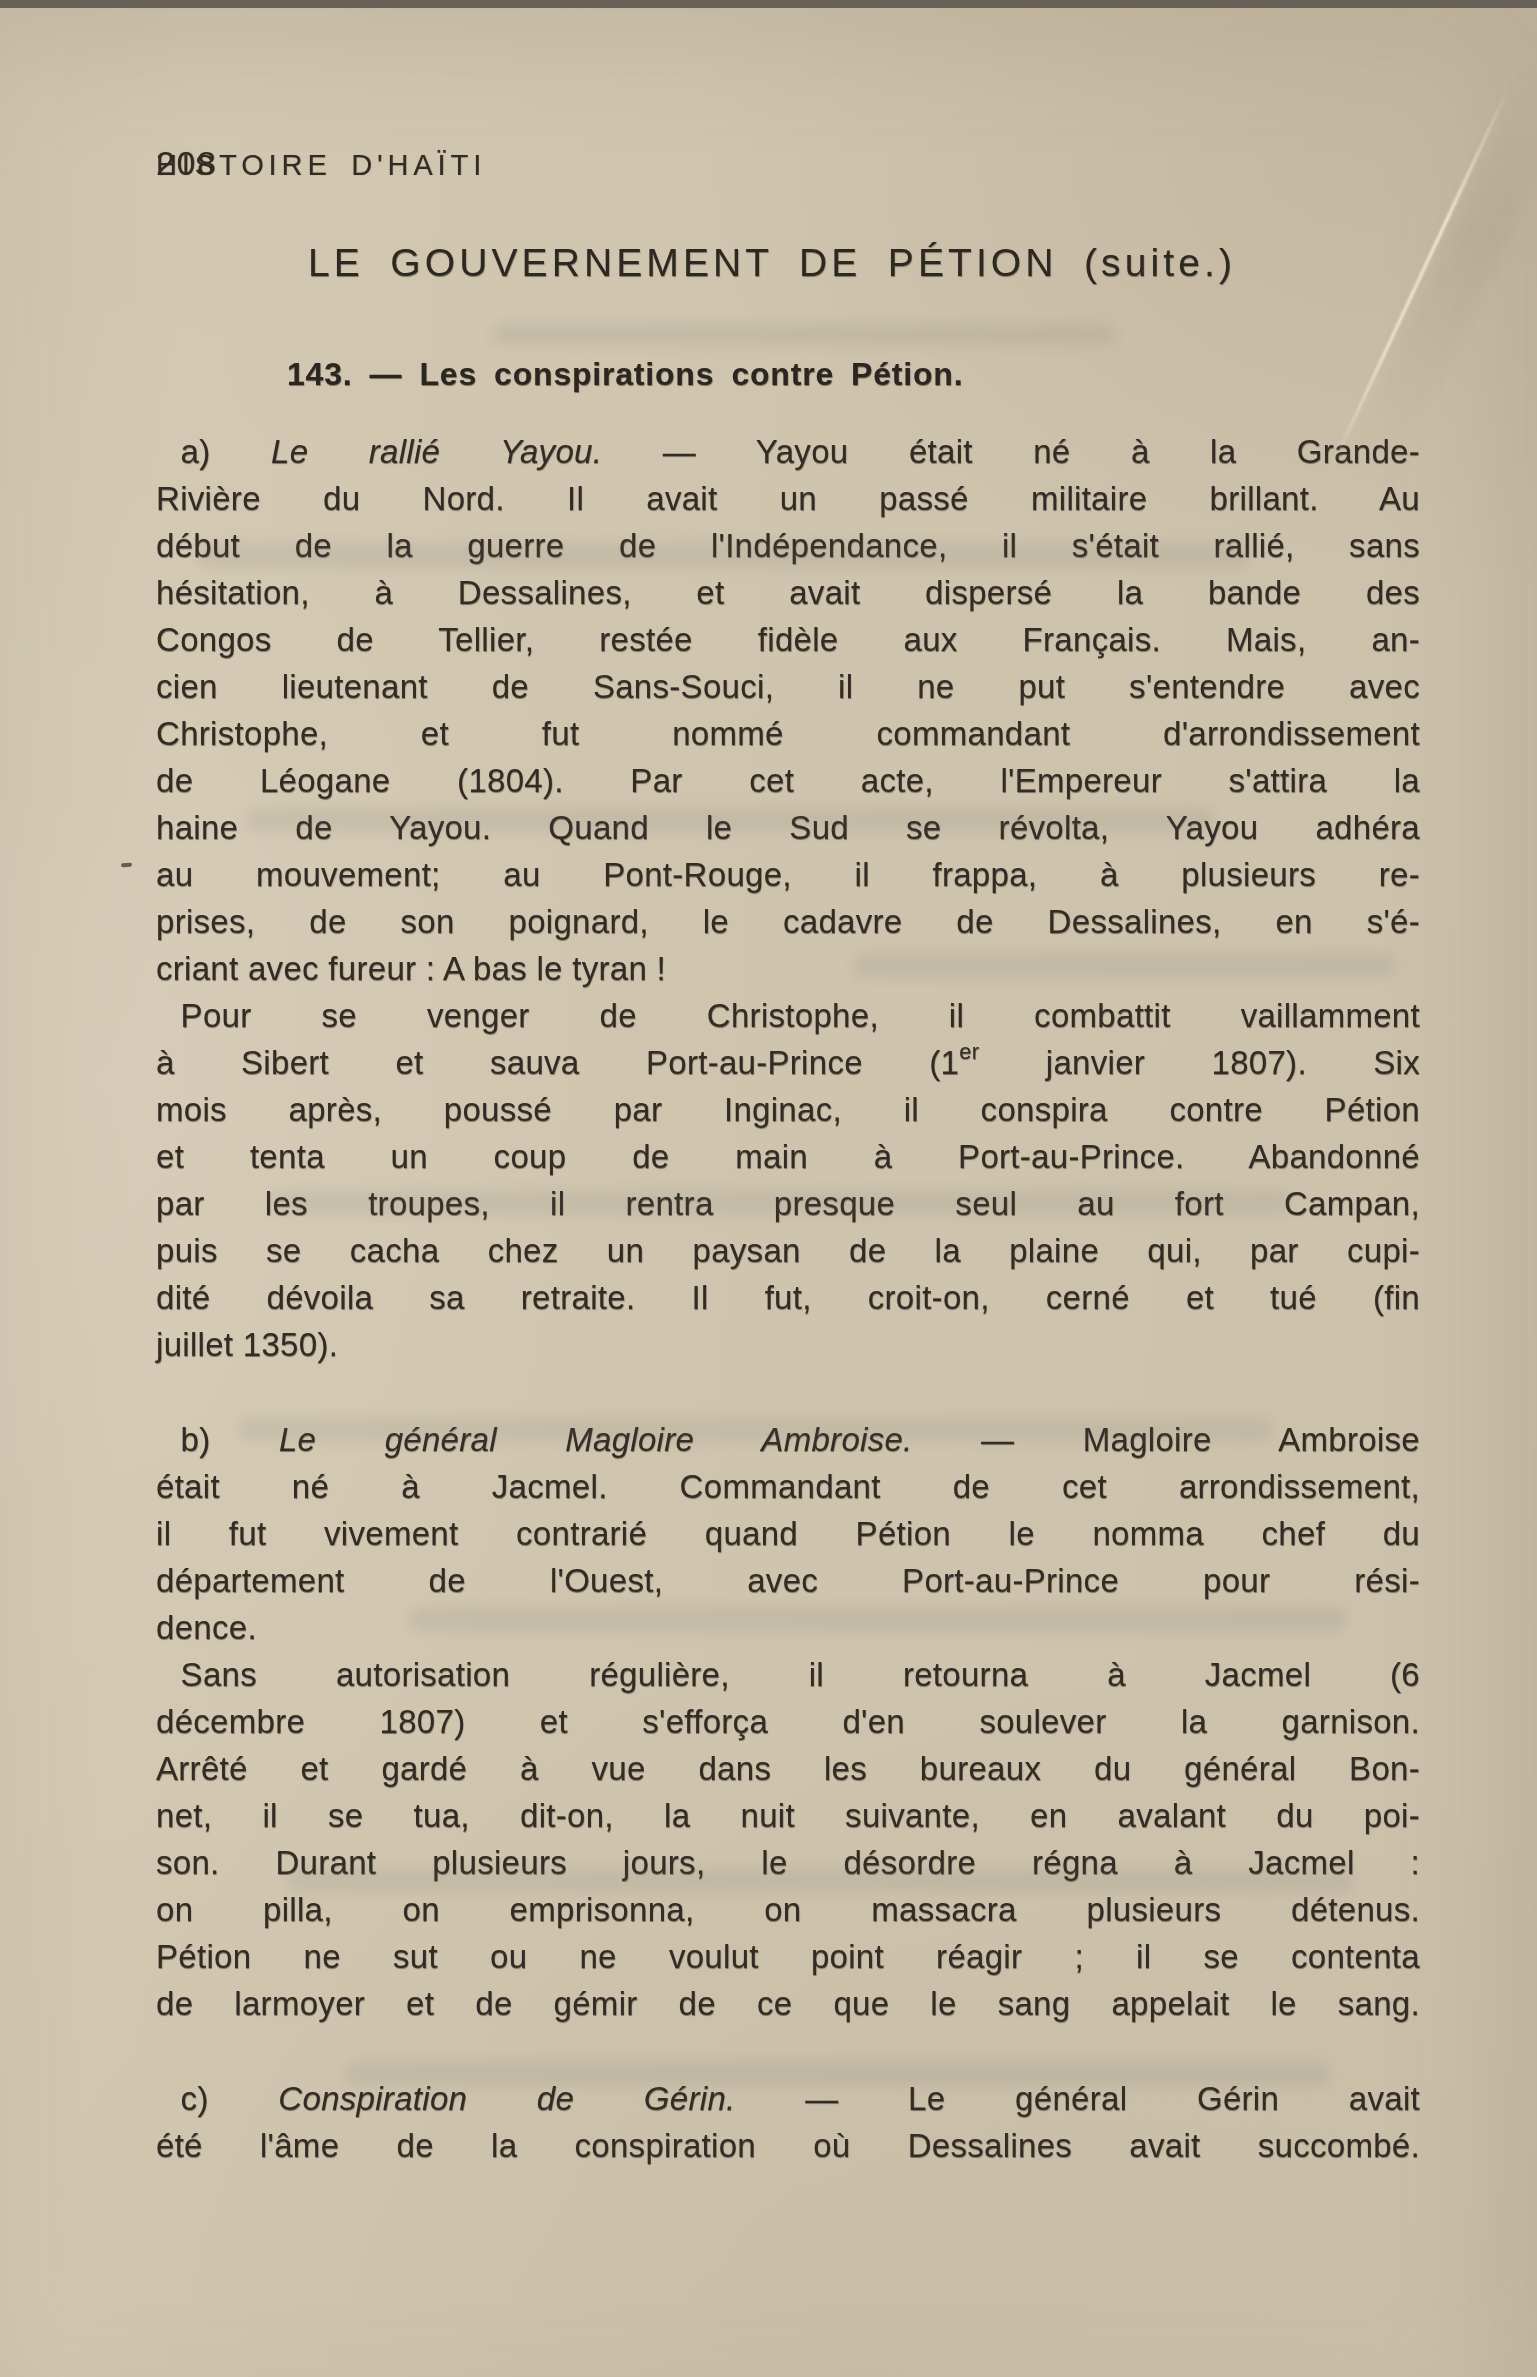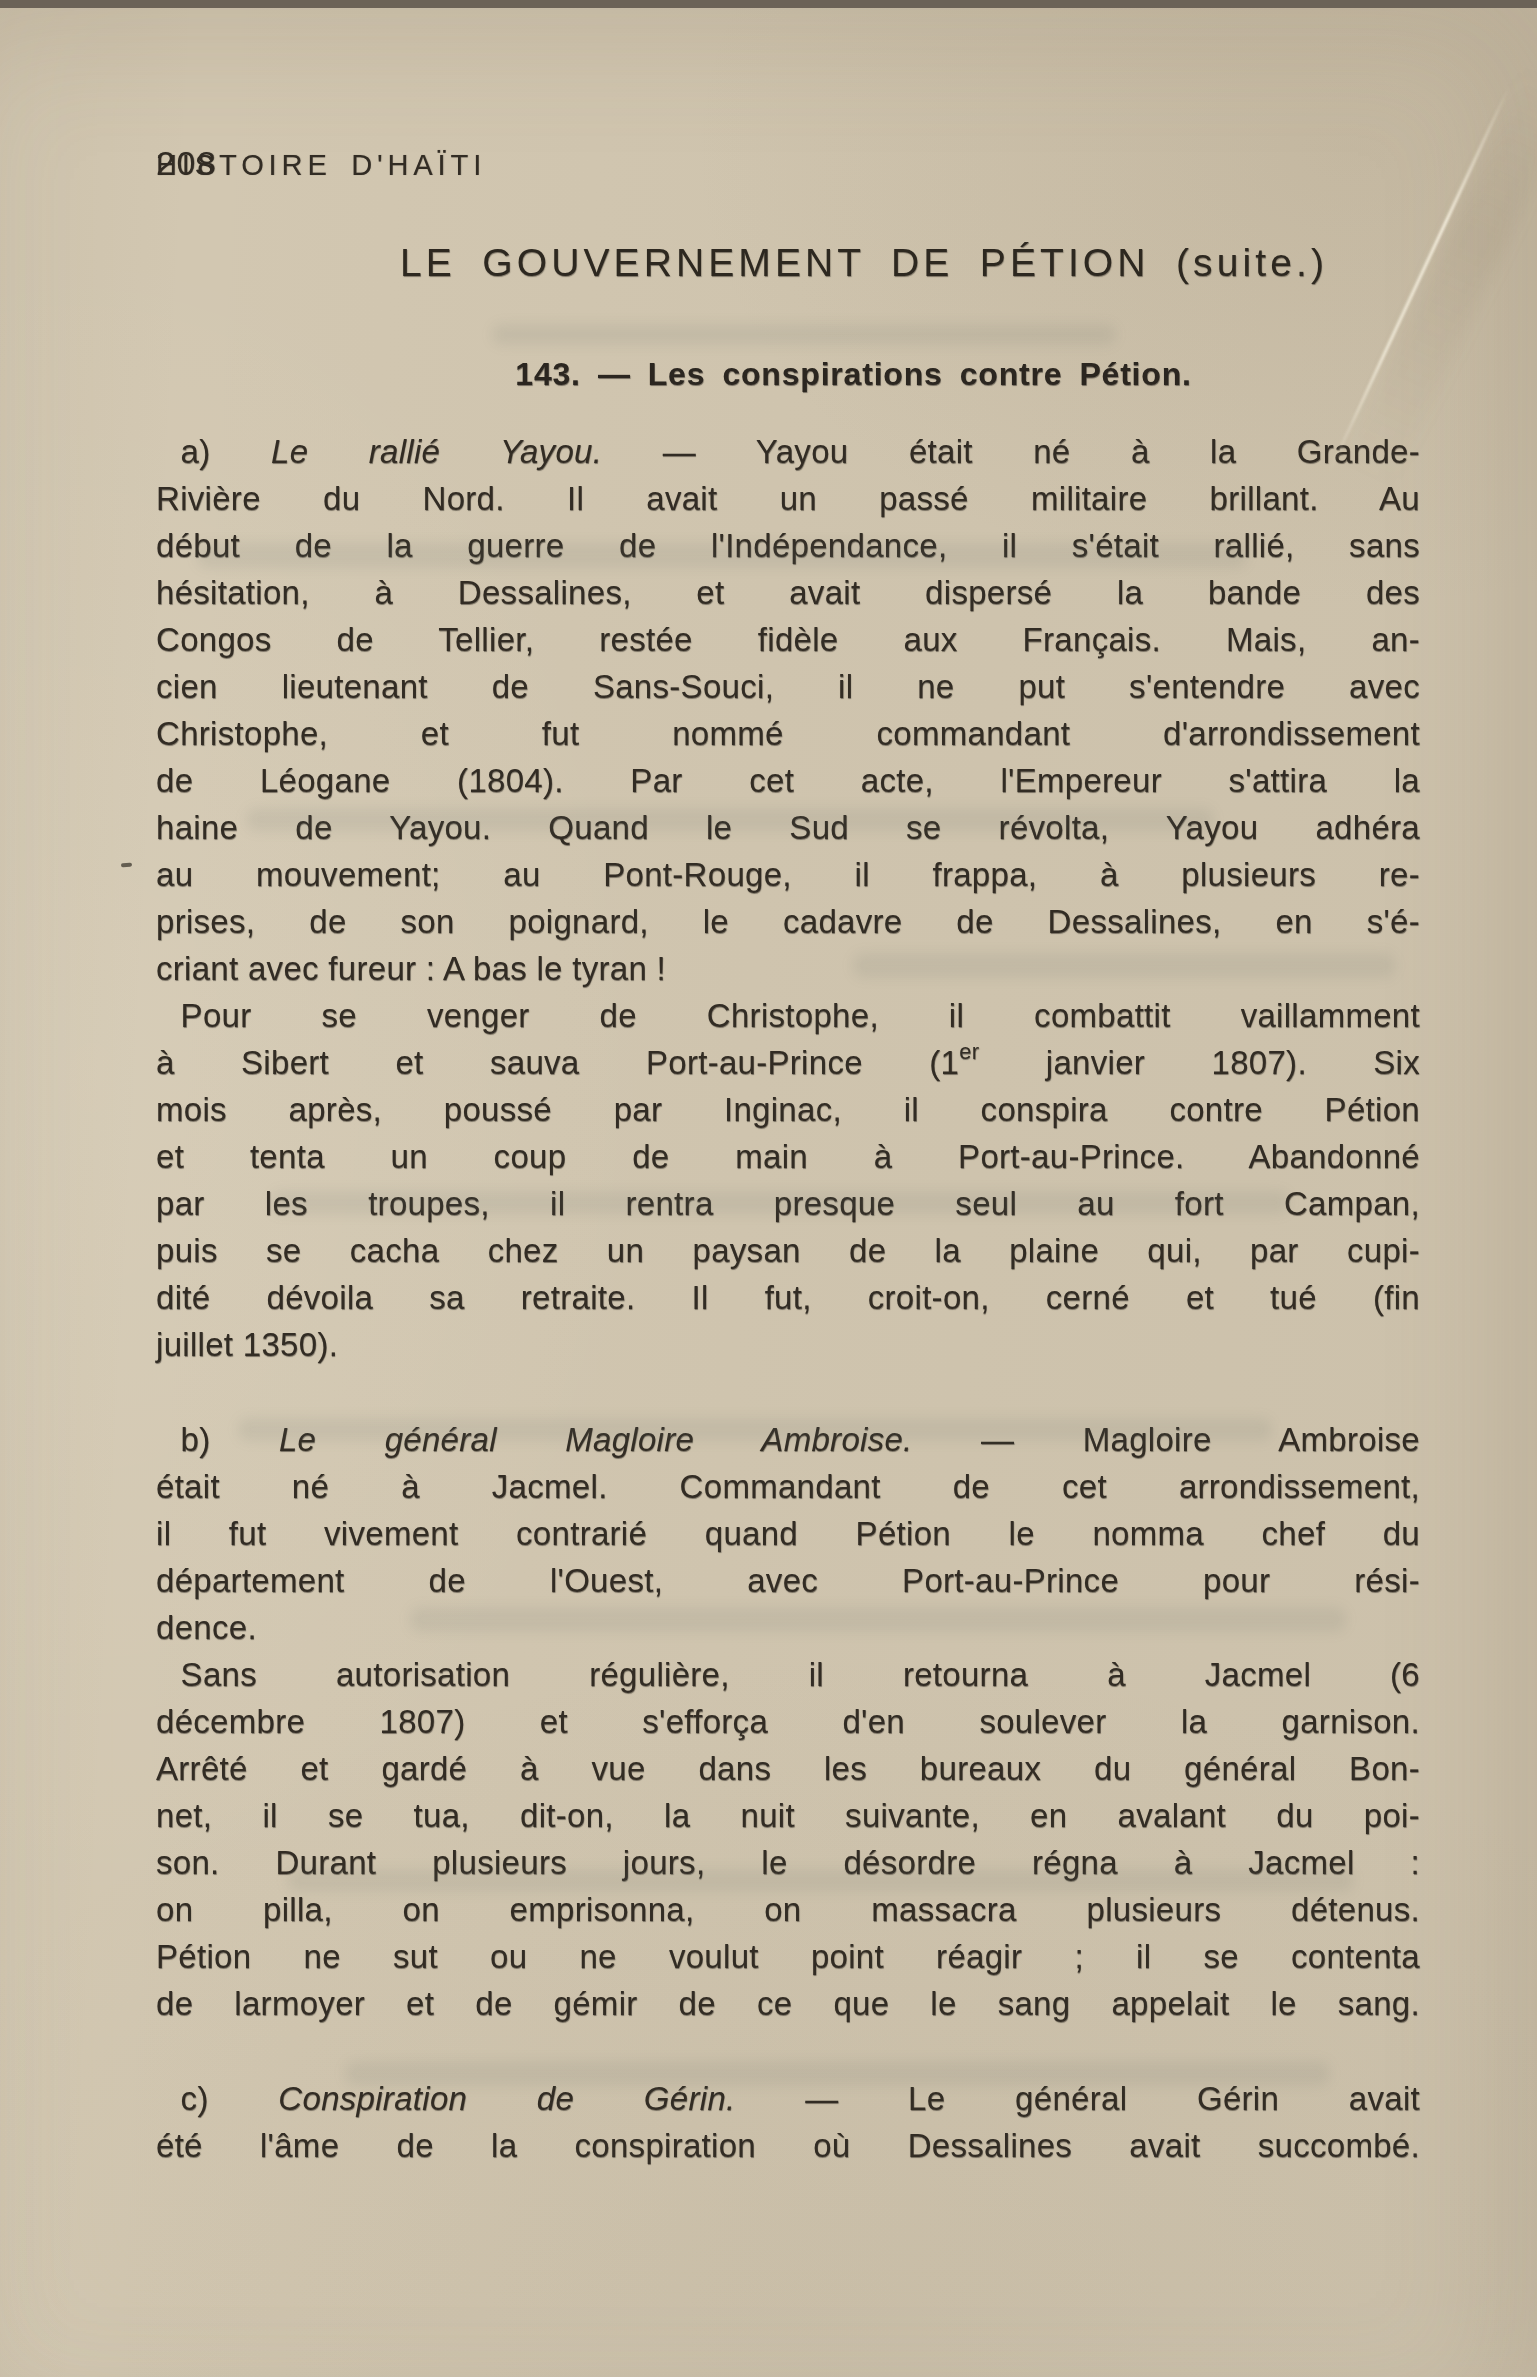--- a/index.html
+++ b/index.html
@@ -30,35 +30,33 @@
     position: absolute; left: 156px; top: 141px; width: 1190px;
     text-align: left;
     font-size: 29px; letter-spacing: 4.9px; word-spacing: 6.6px;
     text-shadow: 0.4px 0.4px 0.8px rgba(50,44,36,0.5);
   }
 
   
   .chapter-title {
     position: absolute; left: 156px; top: 233px; width: 1264px;
     padding-left: 152px; box-sizing: border-box;
-    text-align: center;
     font-size: 39px; letter-spacing: 4.1px; word-spacing: 11.5px;
     color: #2d2820;
     text-shadow: 0.5px 0.5px 0.9px rgba(45,40,32,0.5);
     white-space: nowrap;
   }
   .section-heading {
     position: absolute; left: 156px; top: 348px; width: 1264px;
     padding-left: 131px; box-sizing: border-box;
     font-weight: bold;
     font-size: 32px; letter-spacing: 0.8px; word-spacing: 7.4px;
     color: #2b2620;
     text-shadow: 0.5px 0.5px 0.8px rgba(43,38,32,0.55);
     white-space: nowrap;
-    text-align: center;
   }
 
   
   .body-text {
     position: absolute; left: 156px; top: 420px; width: 1264px;
   }
   .line {
     height: 47px; line-height: 47px;
     font-size: 33px;
     letter-spacing: 0.3px;

